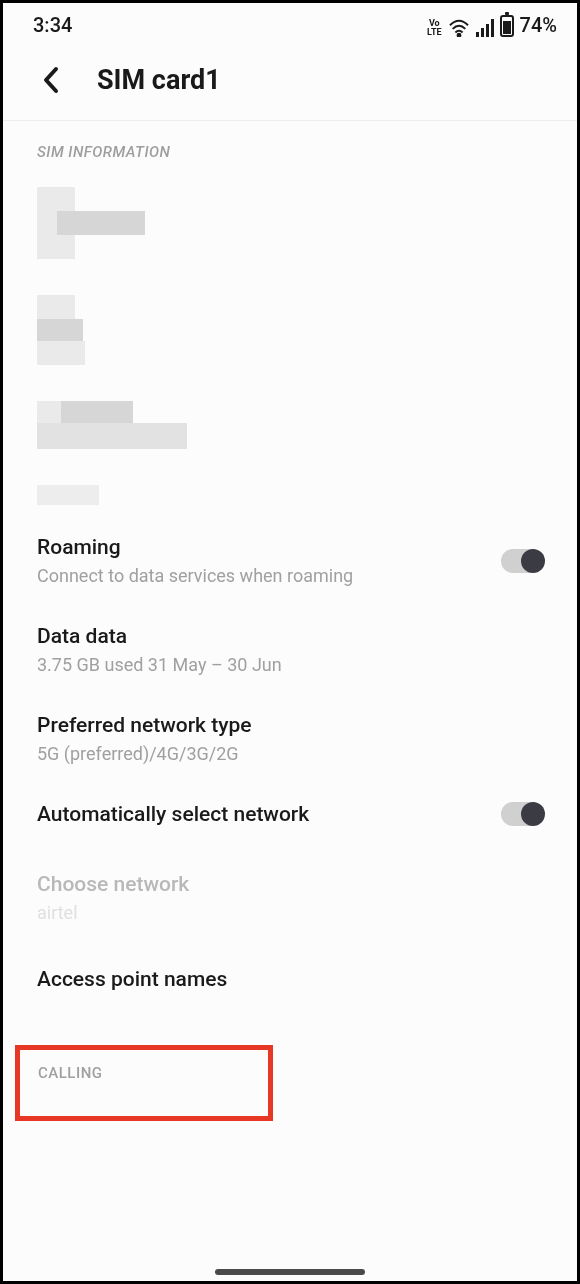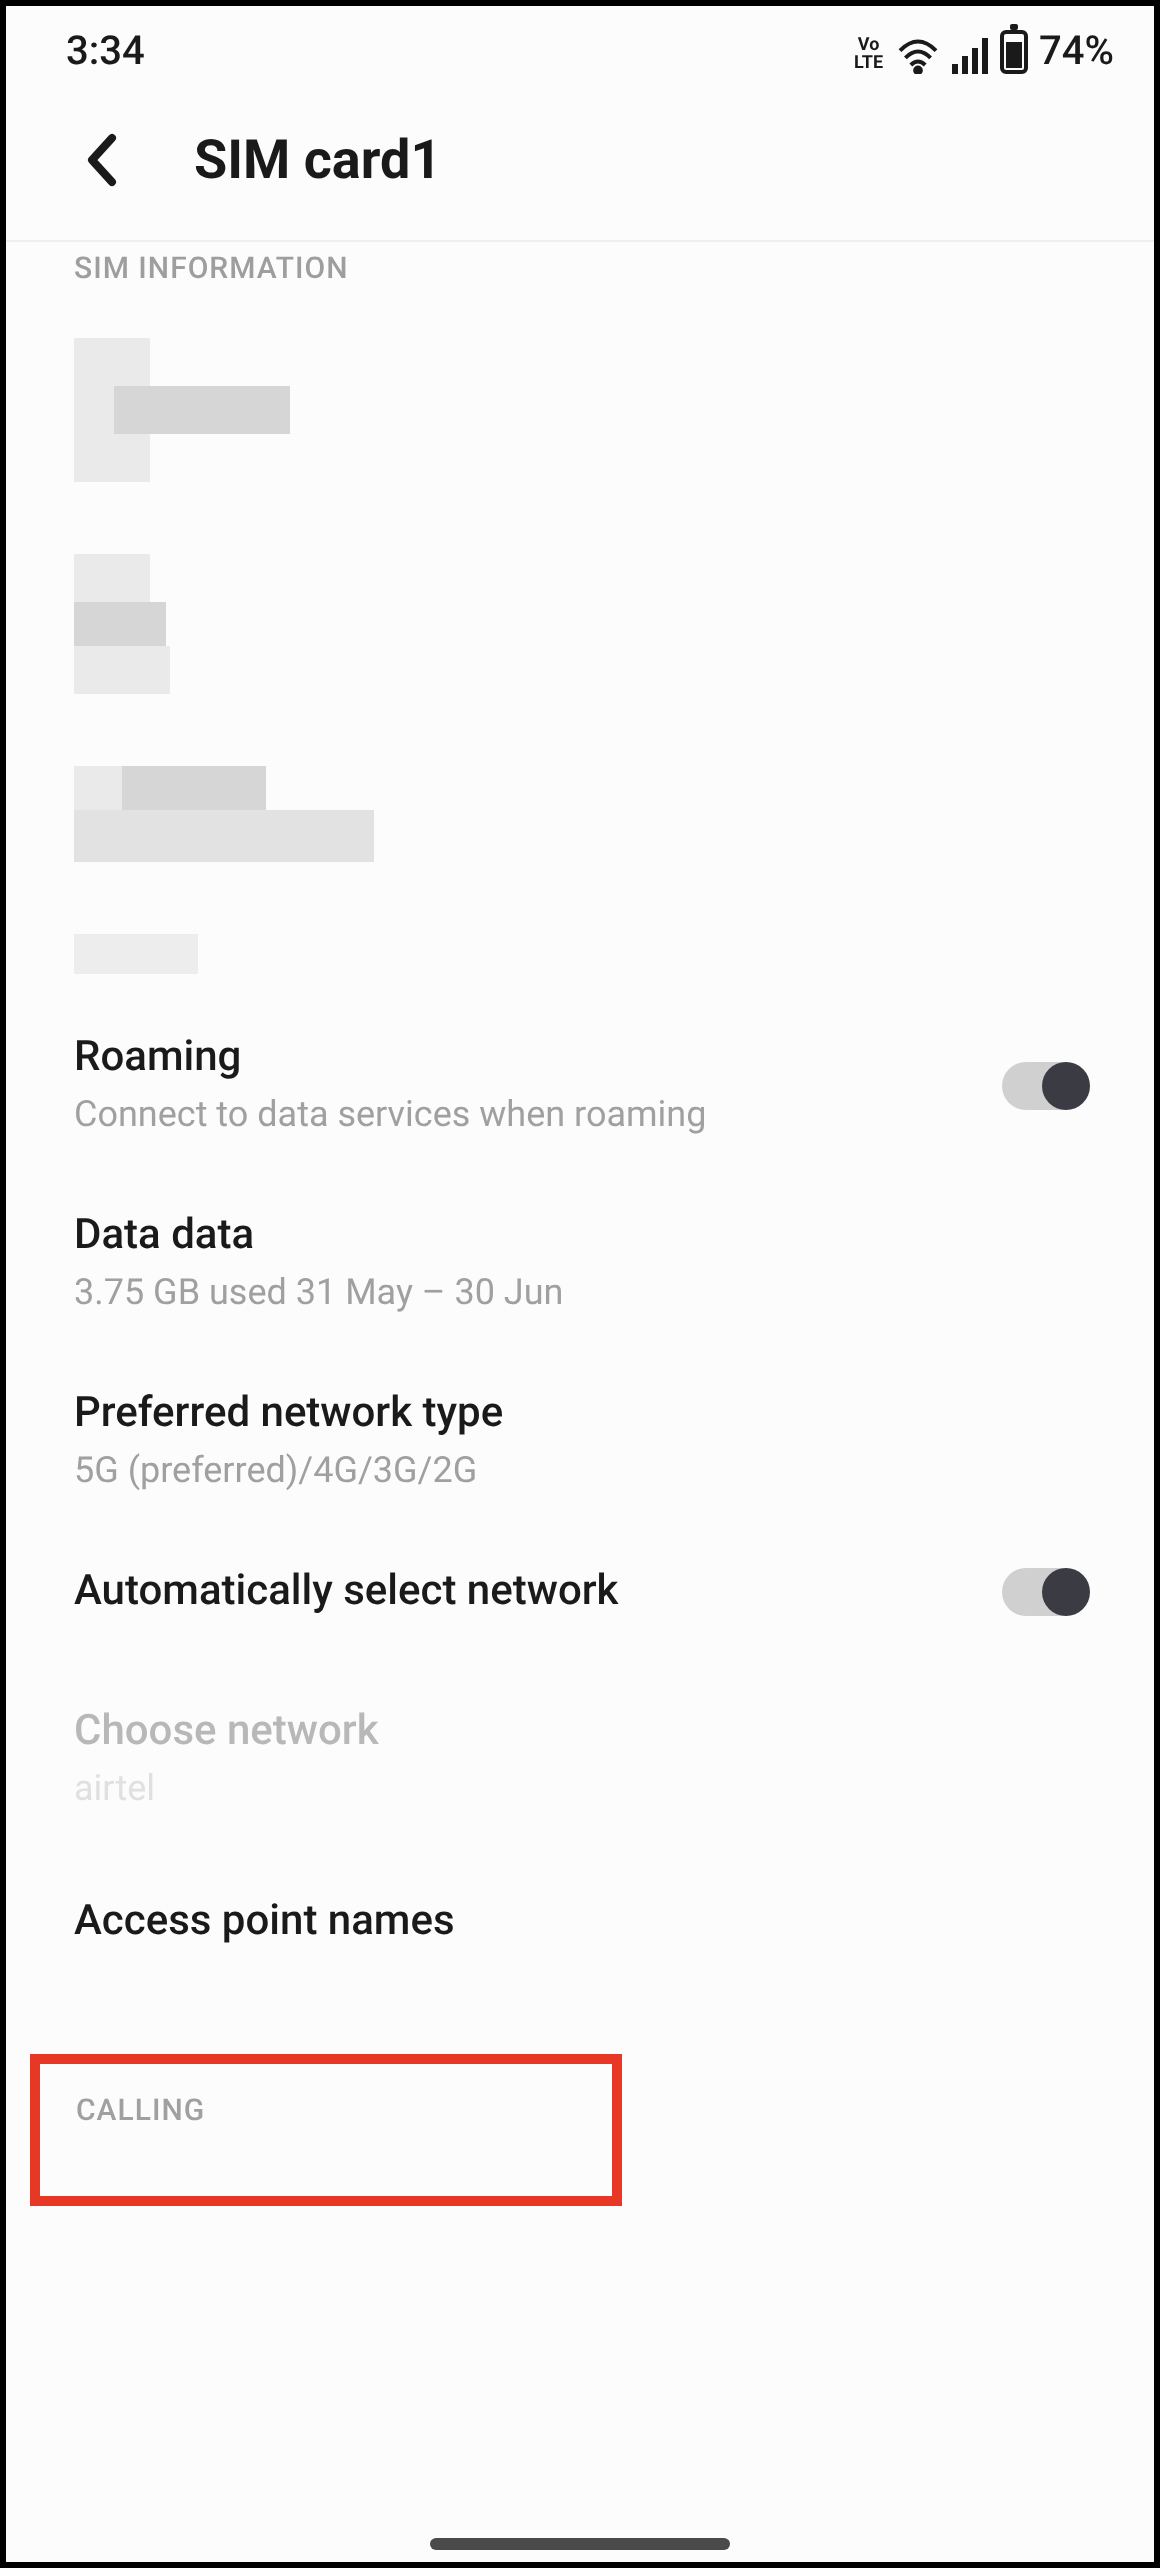--- a/index.html
+++ b/index.html
@@ -55,22 +55,23 @@
       color: #1a1a1a;
     }
     .content {
       padding: 0;
     }
     .section-header {
       font-size: 15px;
       font-weight: 500;
       color: #9e9e9e;
       letter-spacing: 0.5px;
-      padding: 4px 34px 12px;
+      padding: 22px 34px 12px;
       border-top: 1px solid #eee;
+      font-style: italic;
     }
     .redacted-section {
       padding: 0 34px;
     }
     .redacted-block {
       margin-bottom: 36px;
     }
     .redacted-block.first { margin-top: 14px; }
     .redacted-row {
       display: flex;
@@ -307,18 +308,18 @@
       <div class="setting-subtitle faded">airtel</div>
     </div>
   </div>
 
   <div class="setting-item" style="padding-top:22px">
     <div class="setting-text">
       <div class="setting-title" style="margin-bottom:16px">Access point names</div>
     </div>
   </div>
 
-  <div class="highlight-box" style="width:296px">
+  <div class="highlight-box" style="width:258px">
     <div class="section-header2">CALLING</div>
   </div>
 </div>
 
 <div class="nav-indicator"></div>
 
 </body></html>

